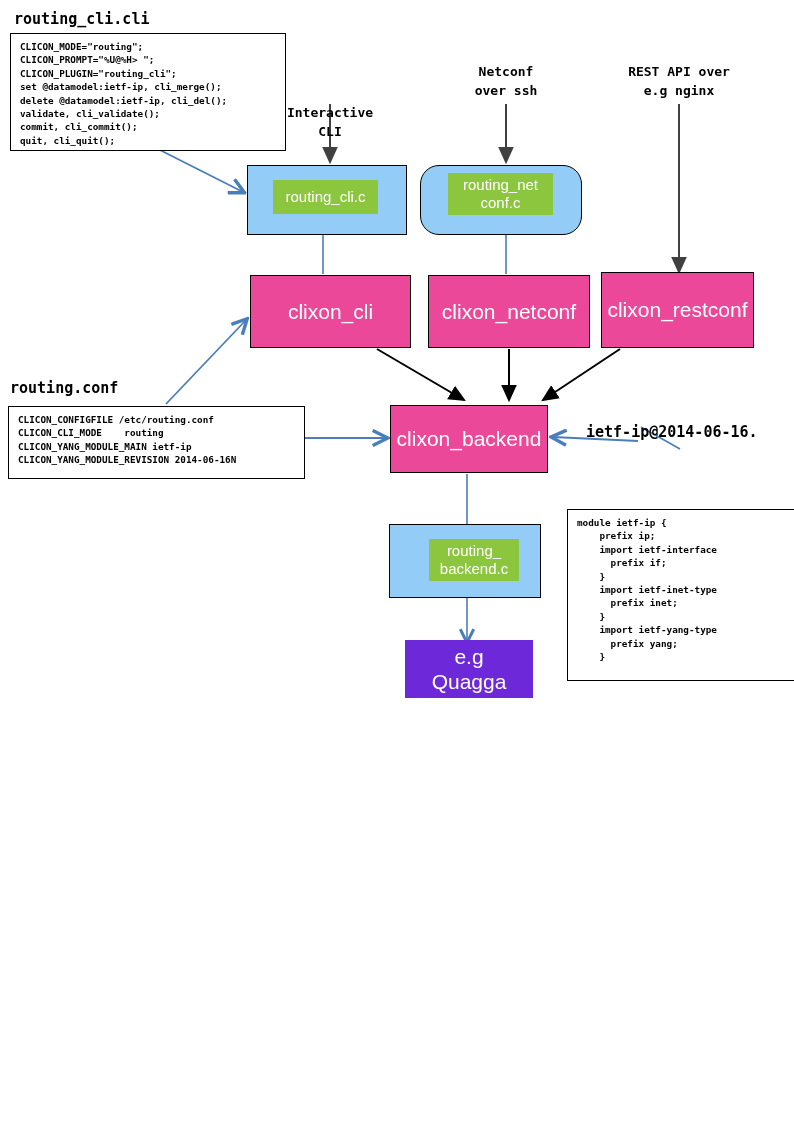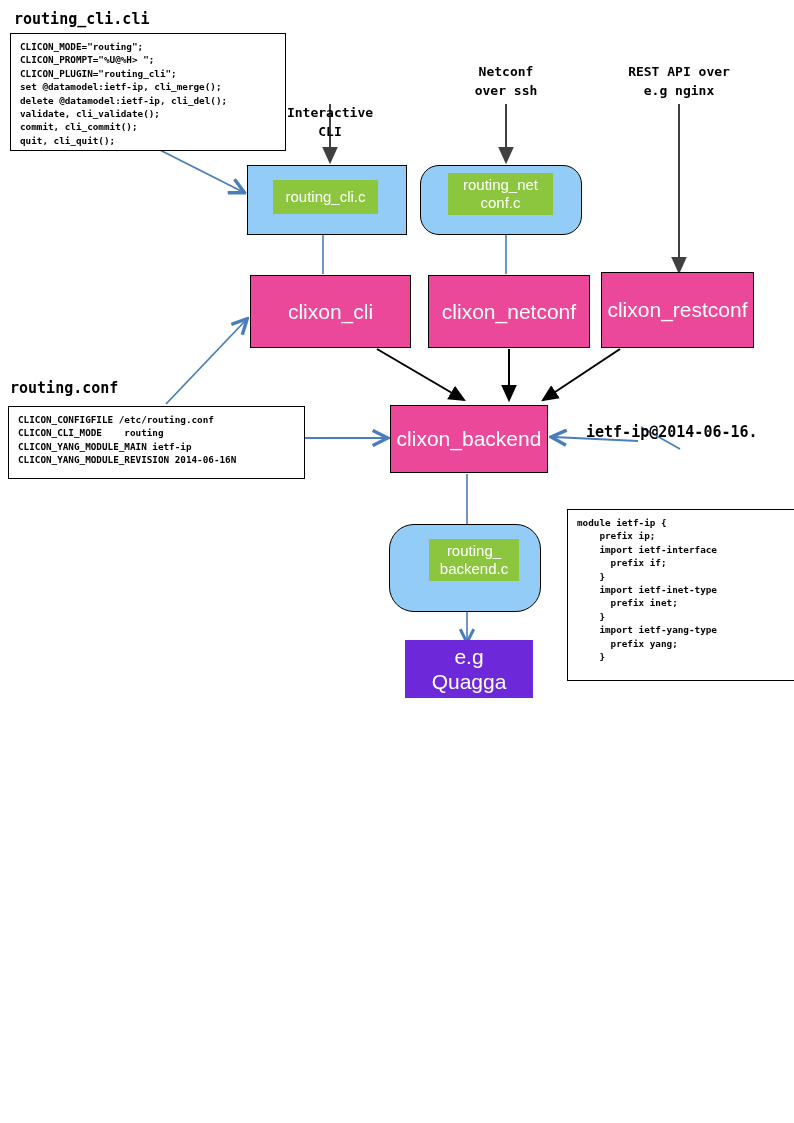--- a/index.html
+++ b/index.html
@@ -178,21 +178,21 @@
   </div>
 
   <div class="box box-blue nowrap" style="left:250px; top:275px; width:161px; height:73px;">clixon_cli</div>
 
   <div class="box box-blue nowrap" style="left:428px; top:275px; width:162px; height:73px;">clixon_netconf</div>
 
   <div class="box box-blue nowrap" style="left:601px; top:272px; width:153px; height:76px;">clixon_restconf</div>
 
   <div class="box box-blue nowrap" style="left:390px; top:405px; width:158px; height:68px;">clixon_backend</div>
 
-  <div class="box box-lightblue" style="left:389px; top:524px; width:152px; height:88px;border-radius:25px;">
+  <div class="box box-lightblue" style="left:389px; top:524px; width:152px; height:74px;">
     <div class="box box-green" style="left:39px; top:14px; width:90px; height:42px; position:absolute; white-space:pre;">routing_
 backend.c</div>
   </div>
 
   <div class="box box-green-big" style="left:405px; top:640px; width:128px; height:58px; white-space:pre;">e.g
 Quagga</div>
 
   <div class="code-title" style="left:10px; top:379px;">routing.conf</div>
   <div class="code-box" style="left:8px; top:406px; width:297px; height:73px;">
     <pre>CLICON_CONFIGFILE /etc/routing.conf

